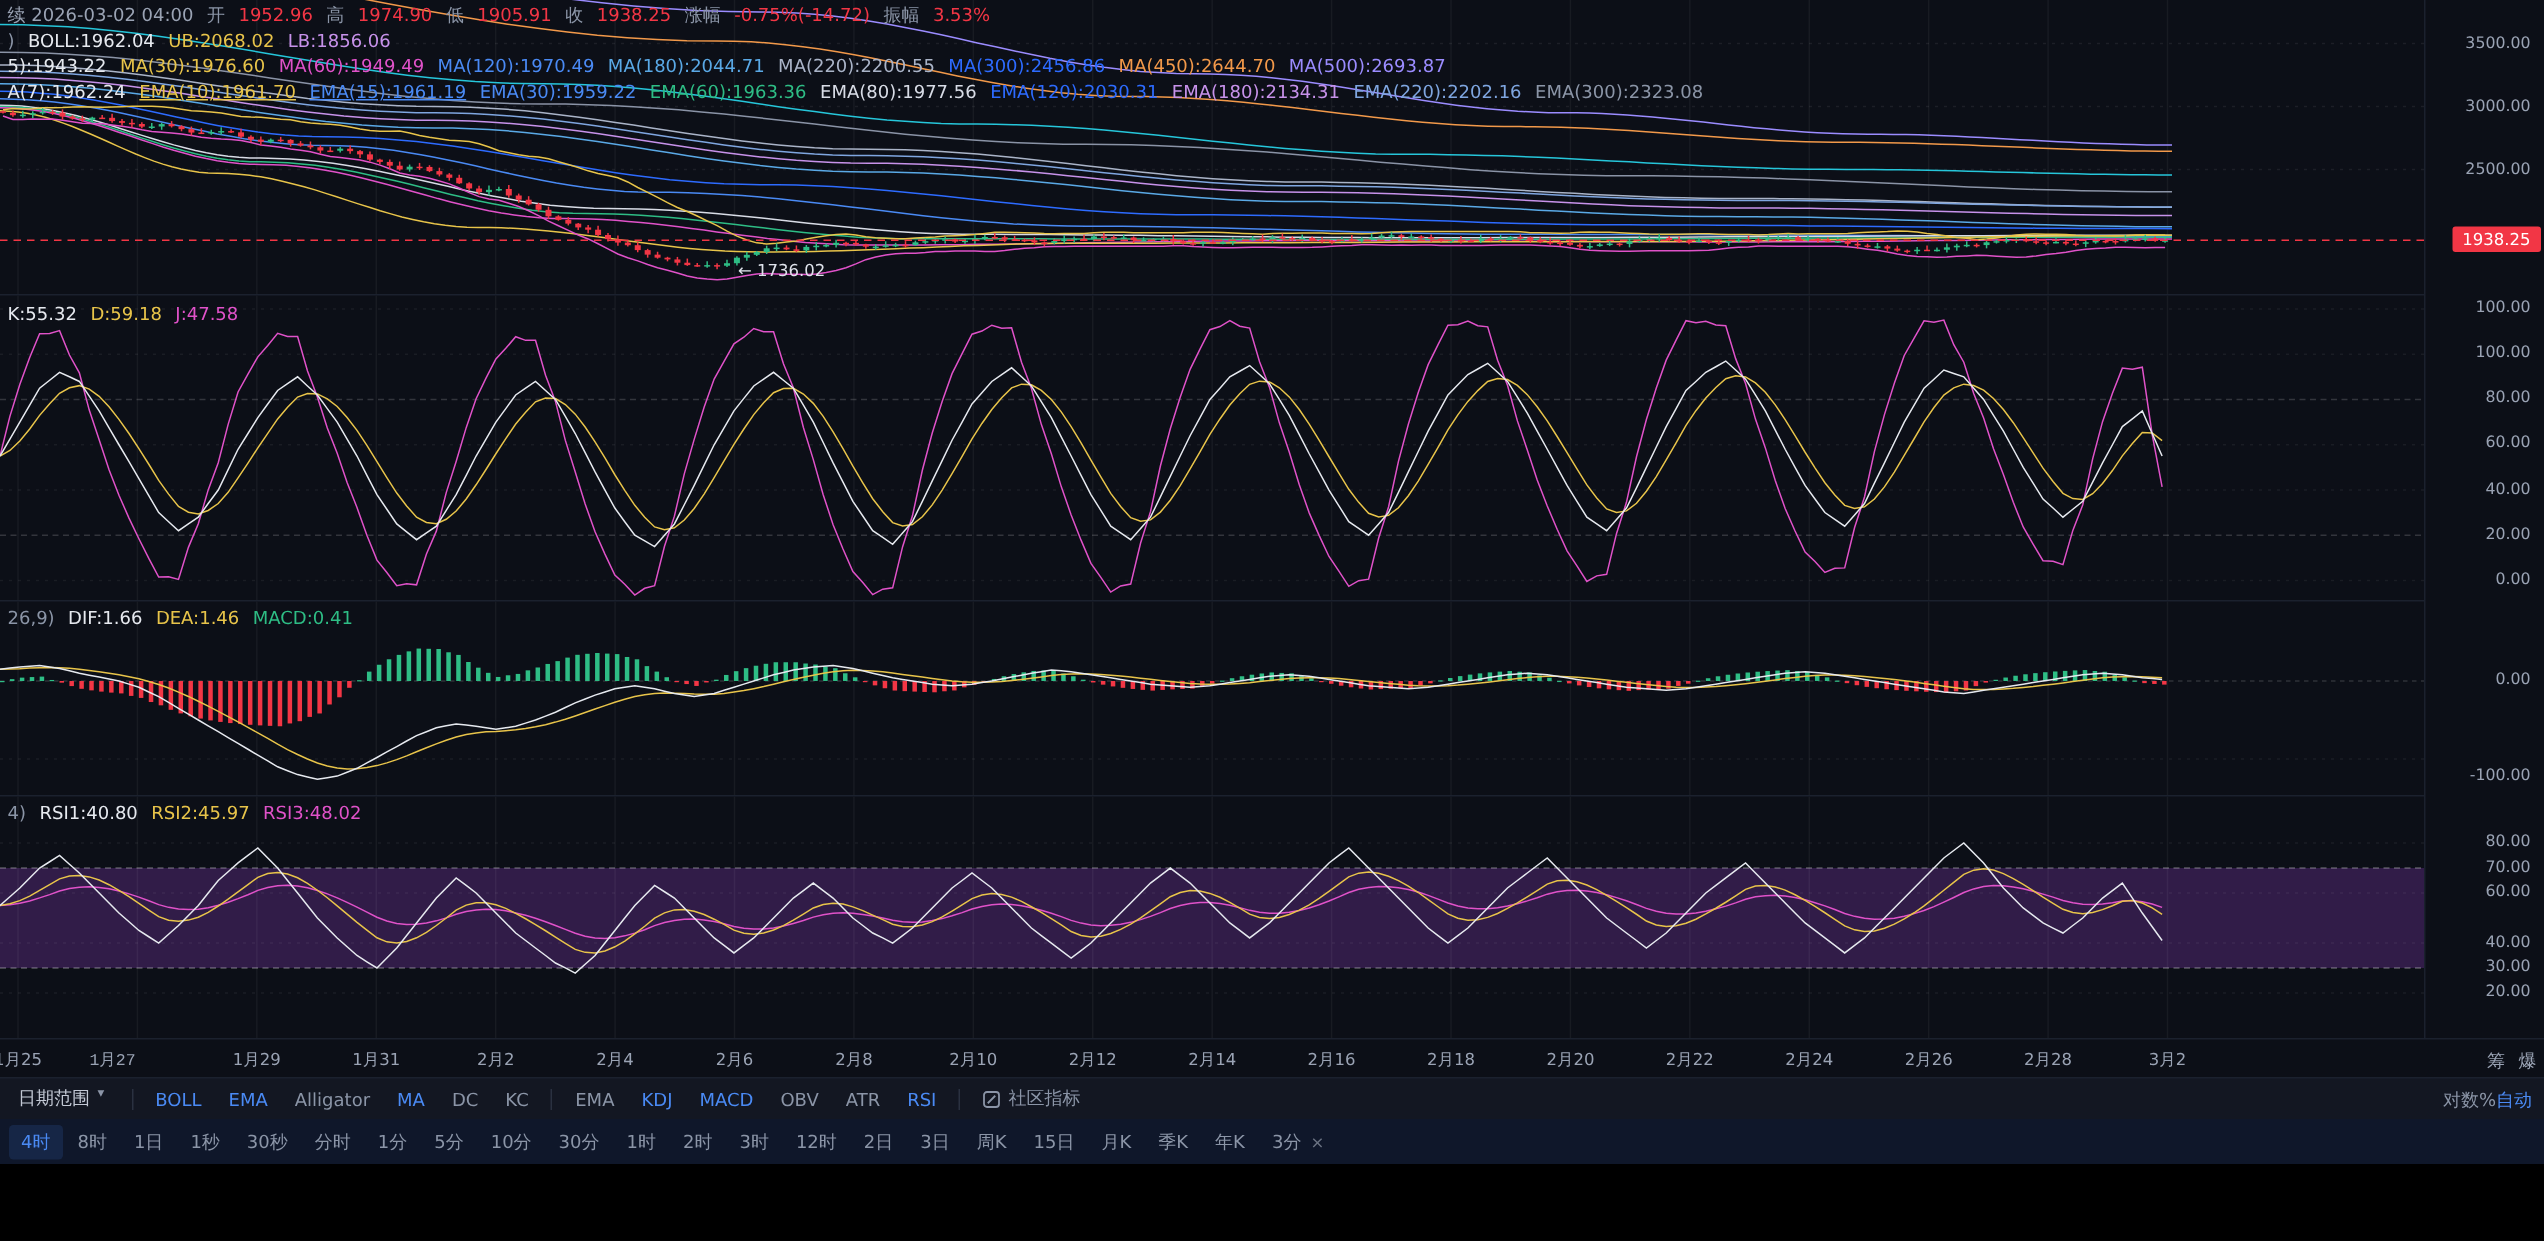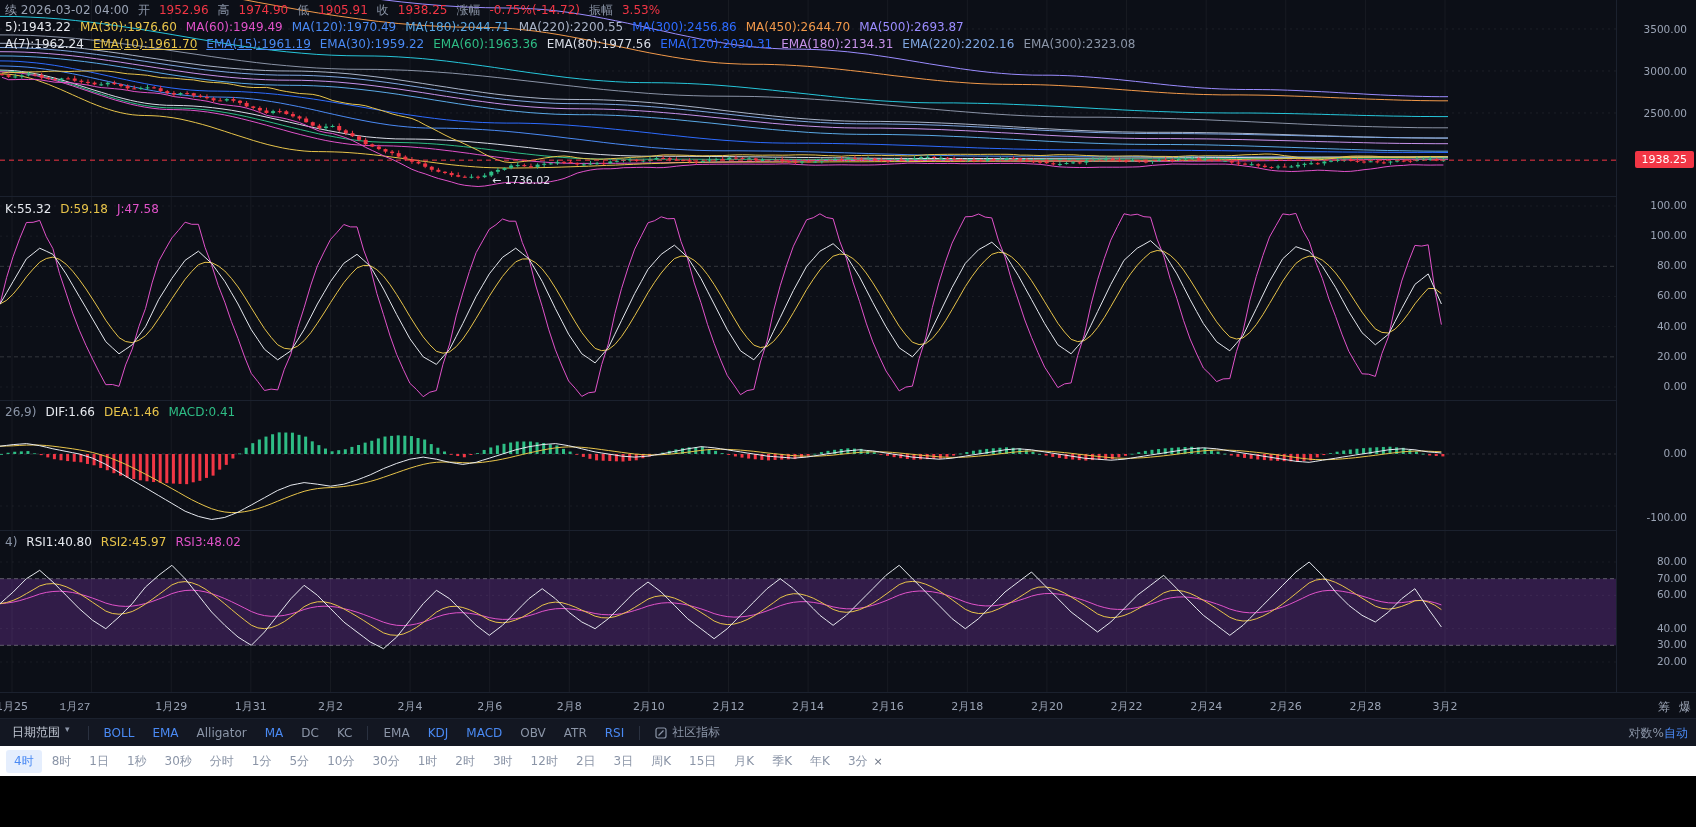--- a/index.html
+++ b/index.html
@@ -23,21 +23,21 @@
   .xl{position:absolute;top:6px;width:48px;text-align:center;white-space:nowrap}
   #side-labels{position:absolute;right:5px;top:6px;display:flex;gap:9px;font-size:12px;color:#9aa3b4}
   #toolbar{position:absolute;top:718px;left:0;width:1696px;height:28px;background:#131722;border-top:1px solid #1b212e;display:flex;align-items:center;font-size:12px;z-index:8}
   .tb-item{padding:0 9px;cursor:pointer;color:#8b95a7;white-space:nowrap}
   .tb-item.active{color:#4a8af4}
   .tb-divider{width:1px;height:14px;background:#2a3140;margin:0 6px}
   #date-range{display:flex;align-items:flex-start;gap:5px;color:#c3c9d5;padding:0 12px;cursor:pointer;white-space:nowrap}
   #date-range .caret{font-size:9px;color:#8b95a7}
   #toolbar-right{position:absolute;right:8px;top:0;height:28px;display:flex;align-items:center;font-size:12px}
   #community{display:flex;align-items:center;gap:5px;color:#8b95a7;padding:0 9px;cursor:pointer;white-space:nowrap}
-  #tfbar{position:absolute;top:746px;left:0;width:1696px;height:30px;background:#ffffff;display:flex;align-items:center;padding-left:6px;font-size:12px;gap:2px;z-index:8}
+  #tfbar{position:absolute;top:746px;left:0;width:1696px;height:30px;background:#0f172a;display:flex;align-items:center;padding-left:6px;font-size:12px;gap:2px;z-index:8}
   .tf{padding:3px 8px;color:#8b95a7;border-radius:3px;cursor:pointer;white-space:nowrap}
   .tf.active{color:#4a8af4;background:rgba(74,138,244,0.14)}
   .tf-close{color:#6b7383;font-size:11px;margin-left:-4px;cursor:pointer}
 </style>
 </head>
 <body>
 
 <div class="app">
   <div id="chart-area">
     <svg id="svg-main" width="1616" height="196">
@@ -822,20 +822,21 @@
         <line x1="0" y1="131.002" x2="1616" y2="131.002" stroke="rgba(255,255,255,0.06)" stroke-width="1" stroke-dasharray="2 4"></line>
         <line x1="0" y1="47.667" x2="1616" y2="47.667" stroke="rgba(255,255,255,0.3)" stroke-width="1" stroke-dasharray="4 3"></line>
         <line x1="0" y1="114.33500000000001" x2="1616" y2="114.33500000000001" stroke="rgba(255,255,255,0.3)" stroke-width="1" stroke-dasharray="4 3"></line>
         <polyline points="0.0,72.7 6.6,72.1 13.2,71.1 19.8,69.6 26.4,67.6 33.1,65.4 39.7,63.0 46.3,61.4 52.9,60.5 59.5,60.2 66.1,60.6 72.7,61.5 79.3,63.0 86.0,64.9 92.6,67.1 99.2,69.5 105.8,72.1 112.4,73.9 119.0,75.0 125.6,75.4 132.2,75.1 138.8,74.1 145.5,72.5 152.1,70.5 158.7,68.1 165.3,65.5 171.9,62.6 178.5,60.7 185.1,59.5 191.7,59.2 198.4,59.6 205.0,60.8 211.6,62.7 218.2,64.9 224.8,67.6 231.4,70.6 238.0,73.8 244.6,77.1 251.3,80.5 257.9,83.0 264.5,84.6 271.1,85.3 277.7,85.2 284.3,84.4 290.9,82.9 297.5,80.9 304.1,78.5 310.8,76.7 317.4,75.6 324.0,75.2 330.6,75.4 337.2,76.2 343.8,77.6 350.4,79.2 357.0,81.2 363.7,83.5 370.3,86.0 376.9,88.6 383.5,91.2 390.1,93.1 396.7,94.3 403.3,94.6 409.9,94.1 416.5,92.9 423.2,91.1 429.8,88.8 436.4,86.1 443.0,84.0 449.6,82.6 456.2,81.8 462.8,81.7 469.4,82.3 476.1,83.4 482.7,84.8 489.3,86.6 495.9,87.8 502.5,88.4 509.1,88.3 515.7,87.6 522.3,86.4 528.9,84.7 535.6,82.7 542.2,80.4 548.8,78.8 555.4,77.8 562.0,77.5 568.6,77.8 575.2,78.6 581.8,79.7 588.5,81.0 595.1,82.5 601.7,83.5 608.3,83.8 614.9,83.6 621.5,82.7 628.1,81.4 634.7,79.5 641.4,77.4 648.0,75.0 654.6,73.3 661.2,72.1 667.8,71.7 674.4,72.0 681.0,72.8 687.6,74.1 694.2,75.8 700.9,77.8 707.5,80.1 714.1,82.6 720.7,84.4 727.3,85.6 733.9,86.1 740.5,85.9 747.1,85.2 753.8,83.9 760.4,82.1 767.0,79.9 773.6,77.4 780.2,74.7 786.8,72.7 793.4,71.3 800.0,70.7 806.6,70.7 813.3,71.4 819.9,72.5 826.5,74.1 833.1,75.9 839.7,77.1 846.3,77.8 852.9,77.8 859.5,77.2 866.2,76.0 872.8,74.3 879.4,72.2 886.0,69.7 892.6,66.9 899.2,64.0 905.8,61.9 912.4,60.6 919.1,60.0 925.7,60.1 932.3,60.8 938.9,62.0 945.5,63.7 952.1,65.9 958.7,68.4 965.3,71.0 971.9,73.0 978.6,74.3 985.2,74.9 991.8,74.9 998.4,74.2 1005.0,73.0 1011.6,71.5 1018.2,69.6 1024.8,67.5 1031.5,65.1 1038.1,63.5 1044.7,62.6 1051.3,62.5 1057.9,63.0 1064.5,64.0 1071.1,65.5 1077.7,67.4 1084.3,69.5 1091.0,72.0 1097.6,74.6 1104.2,76.5 1110.8,77.9 1117.4,78.4 1124.0,78.4 1130.6,77.7 1137.2,76.5 1143.9,74.9 1150.5,73.1 1157.1,70.9 1163.7,68.5 1170.3,66.9 1176.9,66.1 1183.5,65.9 1190.1,66.4 1196.7,67.4 1203.4,68.9 1210.0,70.8 1216.6,72.9 1223.2,75.3 1229.8,78.0 1236.4,79.9 1243.0,81.2 1249.6,81.8 1256.3,81.7 1262.9,81.1 1269.5,79.8 1276.1,78.1 1282.7,76.0 1289.3,73.4 1295.9,70.4 1302.5,67.3 1309.2,64.0 1315.8,61.6 1322.4,60.0 1329.0,59.4 1335.6,59.5 1342.2,60.3 1348.8,61.5 1355.4,63.2 1362.0,65.1 1368.7,67.1 1375.3,69.3 1381.9,70.8 1388.5,71.8 1395.1,72.0 1401.7,71.6 1408.3,70.8 1414.9,69.6 1421.6,69.4 1428.2,70.2 1434.8,71.7 1441.4,73.9" fill="none" stroke="#e052c9" stroke-width="1"></polyline>
         <polyline points="0.0,72.7 6.6,71.5 13.2,69.4 19.8,66.4 26.4,62.6 33.1,58.8 39.7,54.9 46.3,53.0 52.9,52.6 59.5,53.6 66.1,55.7 72.7,58.8 79.3,62.6 86.0,66.8 92.6,71.3 99.2,75.7 105.8,80.1 112.4,82.5 119.0,83.2 125.6,82.4 132.2,80.5 138.8,77.2 145.5,73.0 152.1,68.4 158.7,63.6 165.3,58.7 171.9,53.9 178.5,51.3 185.1,50.6 191.7,51.7 198.4,54.2 205.0,57.9 211.6,62.5 218.2,67.5 224.8,72.9 231.4,78.4 238.0,83.9 244.6,89.1 251.3,94.2 257.9,96.9 264.5,97.7 271.1,96.7 277.7,94.2 284.3,90.6 290.9,86.0 297.5,81.0 304.1,75.7 310.8,72.4 317.4,70.8 324.0,70.8 330.6,72.2 337.2,74.6 343.8,77.9 350.4,81.5 357.0,85.4 363.7,89.5 370.3,93.8 376.9,97.9 383.5,101.9 390.1,103.9 396.7,104.3 403.3,103.0 409.9,100.2 416.5,96.4 423.2,91.6 429.8,86.5 436.4,81.1 443.0,77.6 449.6,75.6 456.2,75.3 462.8,76.5 469.4,78.7 476.1,81.8 482.7,85.3 489.3,89.1 495.9,91.2 502.5,91.8 509.1,91.0 515.7,89.0 522.3,86.1 528.9,82.4 535.6,78.4 542.2,74.3 548.8,72.0 555.4,71.1 562.0,71.7 568.6,73.6 575.2,76.1 581.8,79.1 588.5,82.1 595.1,85.2 601.7,86.7 608.3,86.9 614.9,85.7 621.5,83.4 628.1,80.3 634.7,76.4 641.4,72.3 648.0,68.1 654.6,65.7 661.2,64.7 667.8,65.3 674.4,67.1 681.0,69.9 687.6,73.5 694.2,77.3 700.9,81.4 707.5,85.6 714.1,90.0 720.7,92.6 727.3,93.6 733.9,93.1 740.5,91.3 747.1,88.6 753.8,85.1 760.4,80.9 767.0,76.3 773.6,71.6 780.2,66.8 786.8,64.0 793.4,62.7 800.0,63.0 806.6,64.6 813.3,67.2 819.9,70.6 826.5,74.4 833.1,78.4 839.7,80.6 846.3,81.3 852.9,80.6 859.5,78.7 866.2,75.8 872.8,72.2 879.4,67.9 886.0,63.2 892.6,58.4 899.2,53.6 905.8,51.1 912.4,50.4 919.1,51.2 925.7,53.2 932.3,56.1 938.9,59.7 945.5,64.0 952.1,68.7 958.7,73.5 965.3,78.3 971.9,81.2 978.6,82.5 985.2,82.2 991.8,80.6 998.4,78.0 1005.0,74.6 1011.6,70.9 1018.2,66.9 1024.8,62.7 1031.5,58.4 1038.1,56.2 1044.7,55.9 1051.3,56.9 1057.9,59.0 1064.5,62.1 1071.1,65.9 1077.7,69.9 1084.3,74.1 1091.0,78.5 1097.6,83.0 1104.2,85.6 1110.8,86.7 1117.4,86.2 1124.0,84.5 1130.6,81.8 1137.2,78.3 1143.9,74.5 1150.5,70.5 1157.1,66.2 1163.7,61.9 1170.3,59.7 1176.9,59.3 1183.5,60.3 1190.1,62.4 1196.7,65.5 1203.4,69.3 1210.0,73.3 1216.6,77.5 1223.2,81.9 1229.8,86.3 1236.4,88.9 1243.0,90.0 1249.6,89.6 1256.3,87.8 1262.9,85.1 1269.5,81.6 1276.1,77.5 1282.7,72.9 1289.3,67.8 1295.9,62.5 1302.5,57.2 1309.2,51.9 1315.8,49.1 1322.4,48.1 1329.0,49.0 1335.6,51.4 1342.2,54.7 1348.8,58.6 1355.4,62.8 1362.0,67.1 1368.7,71.2 1375.3,75.2 1381.9,77.3 1388.5,78.1 1395.1,77.3 1401.7,75.4 1408.3,72.8 1414.9,69.8 1421.6,69.4 1428.2,71.0 1434.8,74.2 1441.4,78.6" fill="none" stroke="#e8c44a" stroke-width="1"></polyline>
         <polyline points="0.0,72.7 6.6,66.8 13.2,61.0 19.8,54.3 26.4,47.7 33.1,43.5 39.7,39.3 46.3,45.2 52.9,51.0 59.5,57.7 66.1,64.3 72.7,71.0 79.3,77.7 86.0,83.5 92.6,89.3 99.2,93.5 105.8,97.7 112.4,91.8 119.0,86.0 125.6,79.3 132.2,72.7 138.8,64.3 145.5,56.0 152.1,50.2 158.7,44.3 165.3,39.3 171.9,34.3 178.5,41.0 185.1,47.7 191.7,56.0 198.4,64.3 205.0,72.7 211.6,81.0 218.2,87.7 224.8,94.3 231.4,100.2 238.0,106.0 244.6,110.2 251.3,114.3 257.9,107.7 264.5,101.0 271.1,92.7 277.7,84.3 284.3,76.0 290.9,67.7 297.5,61.0 304.1,54.3 310.8,59.3 317.4,64.3 324.0,71.0 330.6,77.7 337.2,84.3 343.8,91.0 350.4,96.0 357.0,101.0 363.7,106.0 370.3,111.0 376.9,114.3 383.5,117.7 390.1,111.8 396.7,106.0 403.3,97.7 409.9,89.3 416.5,81.0 423.2,72.7 429.8,66.0 436.4,59.3 443.0,63.5 449.6,67.7 456.2,74.3 462.8,81.0 469.4,87.7 476.1,94.3 482.7,99.3 489.3,104.3 495.9,99.3 502.5,94.3 509.1,87.7 515.7,81.0 522.3,74.3 528.9,67.7 535.6,62.7 542.2,57.7 548.8,62.7 555.4,67.7 562.0,74.3 568.6,81.0 575.2,86.0 581.8,91.0 588.5,94.3 595.1,97.7 601.7,92.7 608.3,87.7 614.9,81.0 621.5,74.3 628.1,67.7 634.7,61.0 641.4,56.0 648.0,51.0 654.6,56.0 661.2,61.0 667.8,67.7 674.4,74.3 681.0,81.0 687.6,87.7 694.2,92.7 700.9,97.7 707.5,102.7 714.1,107.7 720.7,102.7 727.3,97.7 733.9,91.0 740.5,84.3 747.1,77.7 753.8,71.0 760.4,64.3 767.0,57.7 773.6,52.7 780.2,47.7 786.8,52.7 793.4,57.7 800.0,64.3 806.6,71.0 813.3,77.7 819.9,84.3 826.5,89.3 833.1,94.3 839.7,89.3 846.3,84.3 852.9,77.7 859.5,71.0 866.2,64.3 872.8,57.7 879.4,51.0 886.0,44.3 892.6,39.3 899.2,34.3 905.8,41.0 912.4,47.7 919.1,54.3 925.7,61.0 932.3,67.7 938.9,74.3 945.5,81.0 952.1,87.7 958.7,92.7 965.3,97.7 971.9,92.7 978.6,87.7 985.2,81.0 991.8,74.3 998.4,67.7 1005.0,61.0 1011.6,56.0 1018.2,51.0 1024.8,46.0 1031.5,41.0 1038.1,47.7 1044.7,54.3 1051.3,61.0 1057.9,67.7 1064.5,74.3 1071.1,81.0 1077.7,86.0 1084.3,91.0 1091.0,96.0 1097.6,101.0 1104.2,96.0 1110.8,91.0 1117.4,84.3 1124.0,77.7 1130.6,71.0 1137.2,64.3 1143.9,59.3 1150.5,54.3 1157.1,49.3 1163.7,44.3 1170.3,51.0 1176.9,57.7 1183.5,64.3 1190.1,71.0 1196.7,77.7 1203.4,84.3 1210.0,89.3 1216.6,94.3 1223.2,99.3 1229.8,104.3 1236.4,99.3 1243.0,94.3 1249.6,87.7 1256.3,81.0 1262.9,74.3 1269.5,67.7 1276.1,61.0 1282.7,54.3 1289.3,47.7 1295.9,41.0 1302.5,36.0 1309.2,31.0 1315.8,37.7 1322.4,44.3 1329.0,52.7 1335.6,61.0 1342.2,67.7 1348.8,74.3 1355.4,79.3 1362.0,84.3 1368.7,87.7 1375.3,91.0 1381.9,86.0 1388.5,81.0 1395.1,74.3 1401.7,67.7 1408.3,62.7 1414.9,57.7 1421.6,67.7 1428.2,77.7 1434.8,86.8 1441.4,96.0" fill="none" stroke="#e6e9ef" stroke-width="1"></polyline>
       </svg>
 
     <div class="hdr" id="hdr-main" style="top:2px">
         <div class="hdr-row"><span style="color: rgb(154, 163, 180);">续 2026-03-02 04:00</span><span style="color: rgb(139, 149, 167);">开</span><span style="color: rgb(242, 54, 69);">1952.96</span><span style="color: rgb(139, 149, 167);">高</span><span style="color: rgb(242, 54, 69);">1974.90</span><span style="color: rgb(139, 149, 167);">低</span><span style="color: rgb(242, 54, 69);">1905.91</span><span style="color: rgb(139, 149, 167);">收</span><span style="color: rgb(242, 54, 69);">1938.25</span><span style="color: rgb(139, 149, 167);">涨幅</span><span style="color: rgb(242, 54, 69);">-0.75%(-14.72)</span><span style="color: rgb(139, 149, 167);">振幅</span><span style="color: rgb(242, 54, 69);">3.53%</span></div>
+        <div class="hdr-row"><span style="color: rgb(139, 149, 167);">)</span><span style="color: rgb(230, 233, 239);">BOLL:1962.04</span><span style="color: rgb(232, 196, 74);">UB:2068.02</span><span style="color: rgb(199, 146, 234);">LB:1856.06</span></div>
         <div class="hdr-row"><span style="color: rgb(230, 233, 239);">5):1943.22</span><span style="color: rgb(232, 196, 74);">MA(30):1976.60</span><span style="color: rgb(224, 82, 201);">MA(60):1949.49</span><span style="color: rgb(74, 138, 244);">MA(120):1970.49</span><span style="color: rgb(90, 169, 230);">MA(180):2044.71</span><span style="color: rgb(170, 180, 200);">MA(220):2200.55</span><span style="color: rgb(45, 107, 255);">MA(300):2456.86</span><span style="color: rgb(242, 153, 74);">MA(450):2644.70</span><span style="color: rgb(155, 140, 255);">MA(500):2693.87</span></div>
         <div class="hdr-row"><span style="color: rgb(230, 233, 239);">A(7):1962.24</span><span class="u" style="color: rgb(232, 196, 74);">EMA(10):1961.70</span><span class="u" style="color: rgb(74, 138, 244);">EMA(15):1961.19</span><span style="color: rgb(74, 138, 244);">EMA(30):1959.22</span><span style="color: rgb(46, 189, 133);">EMA(60):1963.36</span><span style="color: rgb(216, 220, 230);">EMA(80):1977.56</span><span style="color: rgb(45, 107, 255);">EMA(120):2030.31</span><span style="color: rgb(199, 146, 234);">EMA(180):2134.31</span><span style="color: rgb(127, 166, 224);">EMA(220):2202.16</span><span style="color: rgb(139, 149, 167);">EMA(300):2323.08</span></div>
       </div>
     <div class="hdr hdr-row" id="hdr-kdj" style="top:201px"><span style="color: rgb(230, 233, 239);">K:55.32</span><span style="color: rgb(232, 196, 74);">D:59.18</span><span style="color: rgb(224, 82, 201);">J:47.58</span></div>
     <div class="hdr hdr-row" id="hdr-macd" style="top:404px"><span style="color: rgb(139, 149, 167);">26,9)</span><span style="color: rgb(230, 233, 239);">DIF:1.66</span><span style="color: rgb(232, 196, 74);">DEA:1.46</span><span style="color: rgb(46, 189, 133);">MACD:0.41</span></div>
     <div class="hdr hdr-row" id="hdr-rsi" style="top:534px"><span style="color: rgb(139, 149, 167);">4)</span><span style="color: rgb(230, 233, 239);">RSI1:40.80</span><span style="color: rgb(232, 196, 74);">RSI2:45.97</span><span style="color: rgb(224, 82, 201);">RSI3:48.02</span></div>
 
     <div id="axis-col">
       <div class="ptag" id="price-tag" style="top: 151.167px;">1938.25</div>
     <div class="tick" style="top: 22.98px;">3500.00</div>

